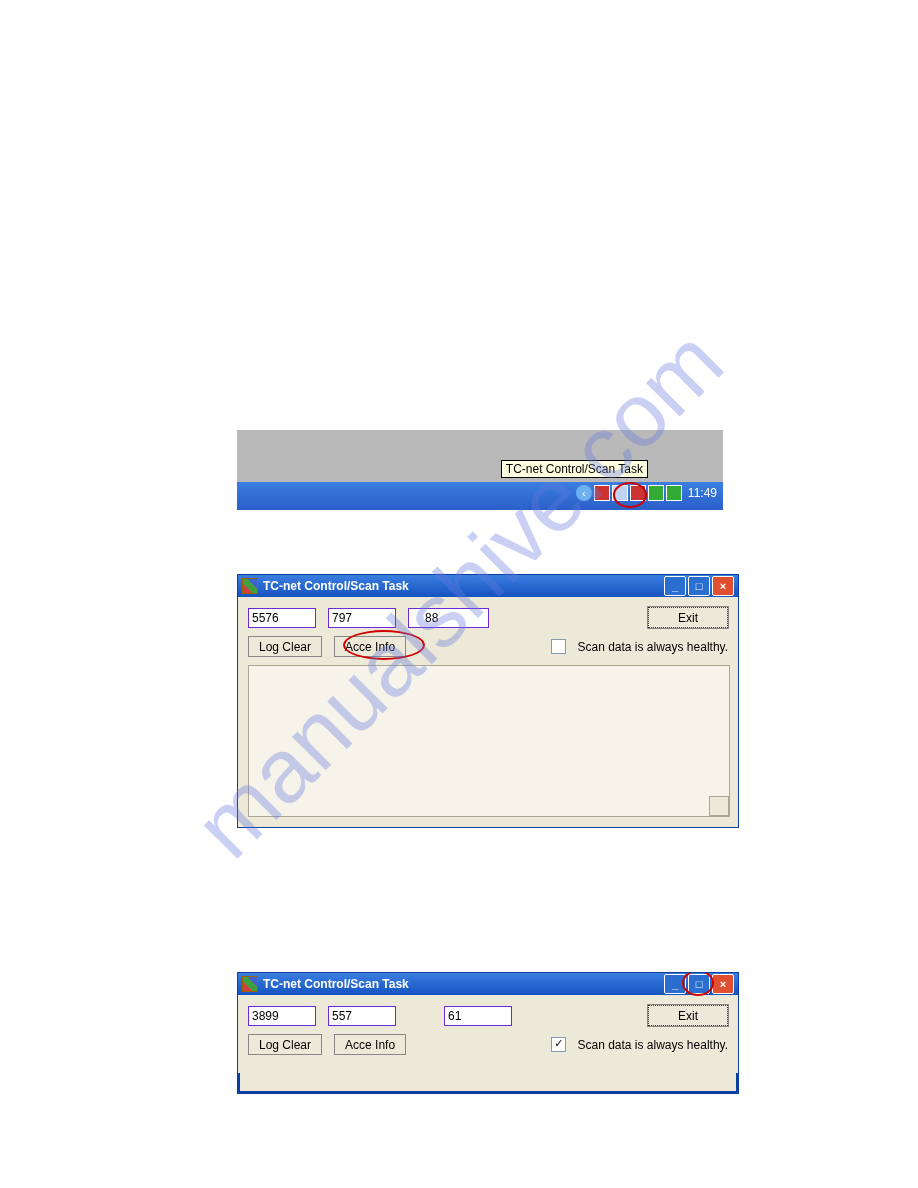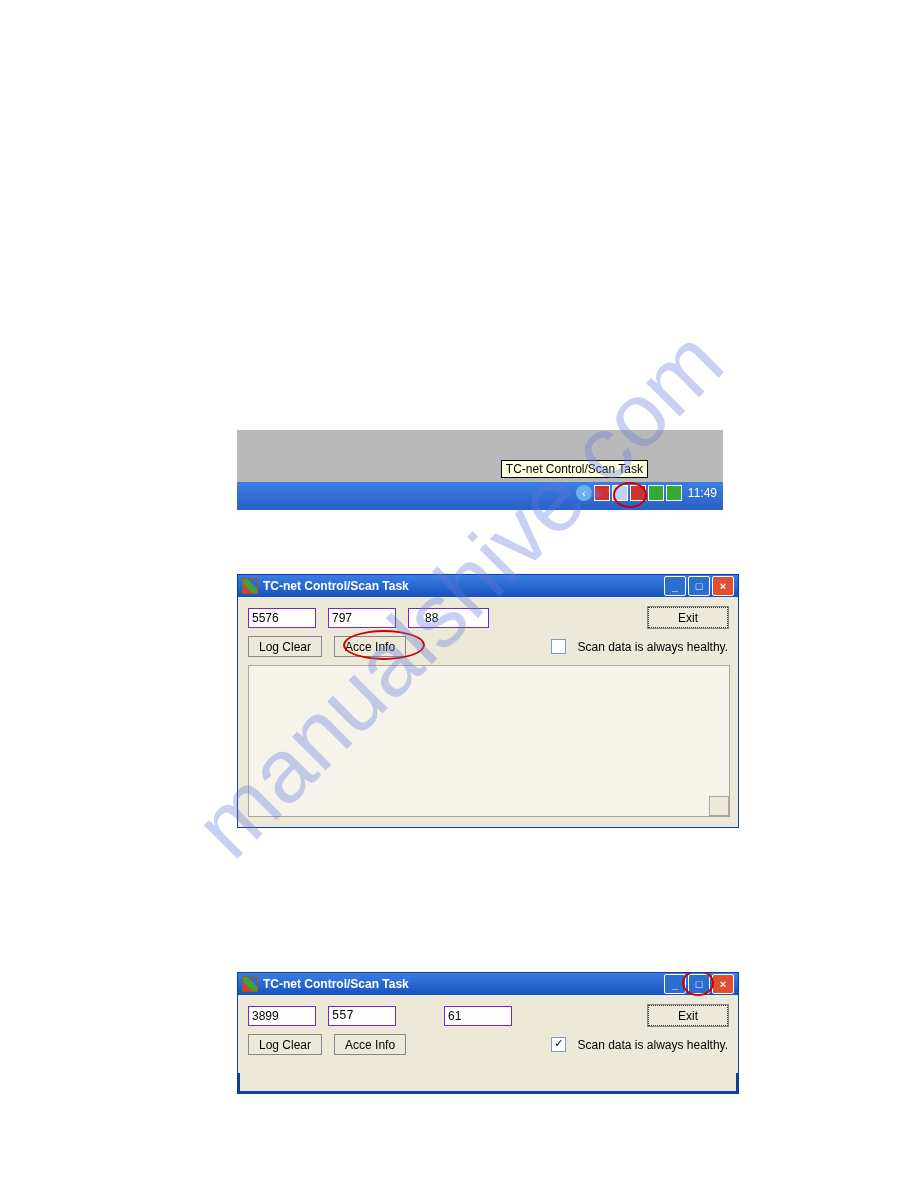--- a/index.html
+++ b/index.html
@@ -302,21 +302,21 @@
     <div class="title-text">TC-net Control/Scan Task</div>
     <div class="win-btns">
       <div class="win-btn min">_</div>
       <div class="win-btn max">□</div>
       <div class="win-btn close">×</div>
     </div>
   </div>
   <div class="win-body">
     <div class="row">
       <input class="text-input" style="width: 60px;" value="3899">
-      <input class="text-input" style="width: 60px; font-family: Liberation Mono, monospace;" value="557">
+      <input class="text-input" style="width: 60px;" value="557">
       <input class="text-input" style="width: 60px; margin-left: 36px;" value="61">
       <div style="flex:1"></div>
       <button class="btn exit">Exit</button>
     </div>
     <div class="row">
       <button class="btn">Log Clear</button>
       <button class="btn">Acce Info</button>
       <div style="flex:1"></div>
       <div class="chk-wrap">
         <div class="chk">✓</div>

